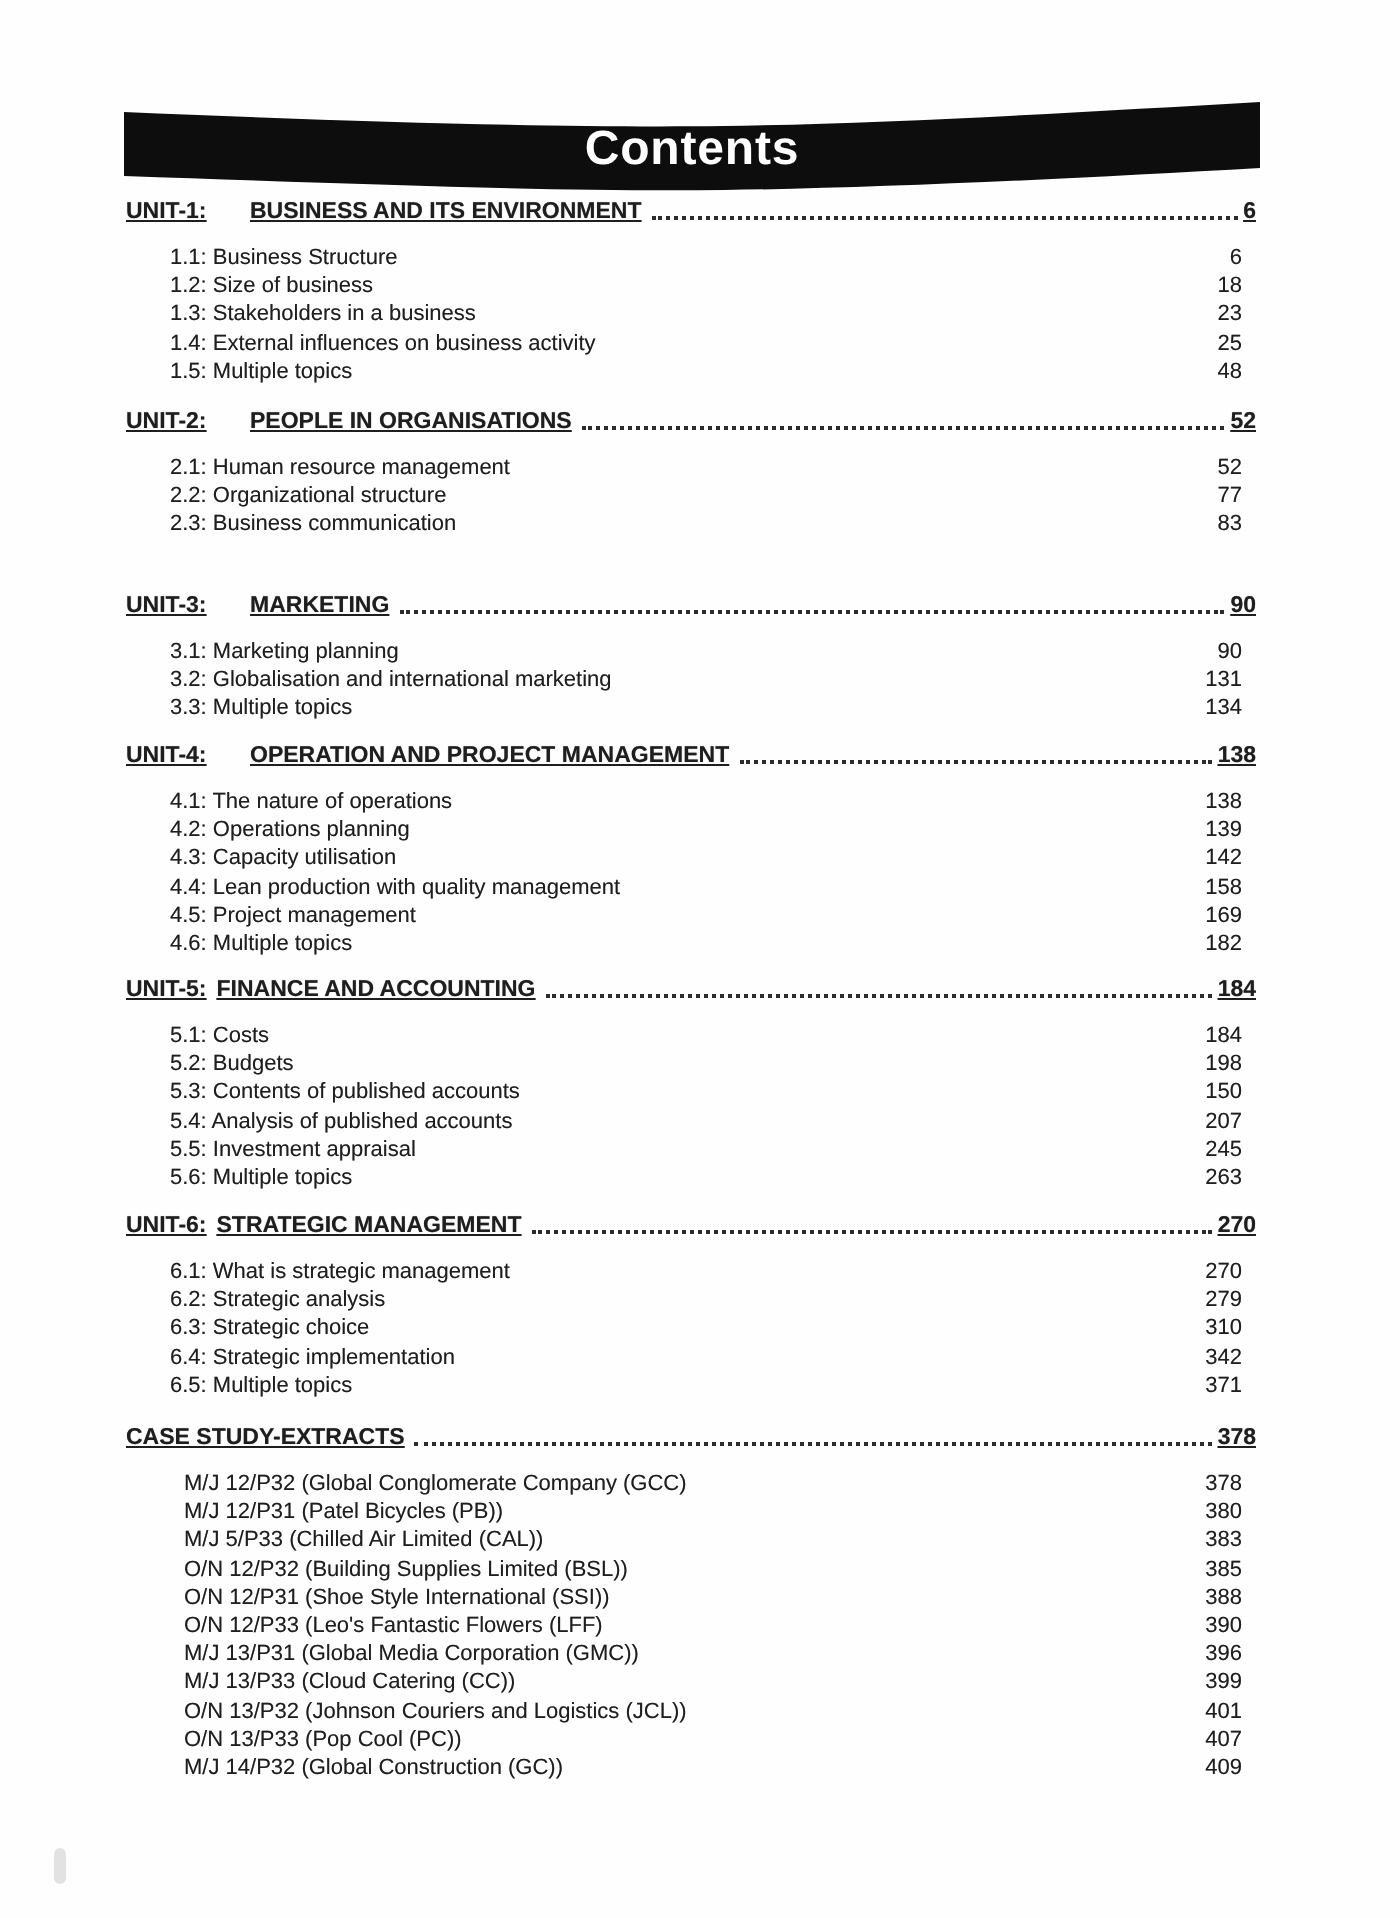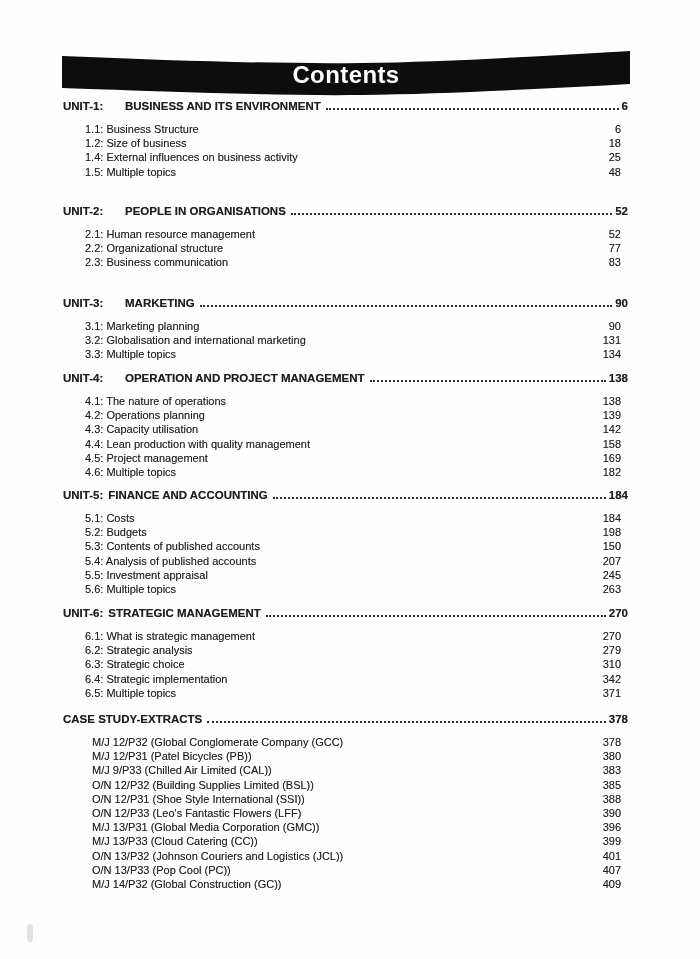--- a/index.html
+++ b/index.html
@@ -18,20 +18,21 @@
     text-align:center;color:#fff;
     font-size:24px;font-weight:700;letter-spacing:.4px;
     line-height:19px;
   }
   .unit{position:absolute;left:63px;width:565px;}
   .unit-header{
     display:flex;align-items:flex-end;
     font-weight:700;font-size:11.5px;line-height:14px;
     white-space:nowrap;
     text-shadow:0 0 .4px rgba(0,0,0,.5);
+    text-decoration:underline;
   }
   .unit-label.tab{width:62px;flex:none;}
   .unit-label.inline{margin-right:5px;}
   .dots{
     flex:1;height:0;
     border-bottom:2px dotted #2c2c2c;
     margin:0 3px 3px 5px;
   }
   .items{margin-top:9px;}
   .item{
@@ -71,20 +72,25 @@
         <span class="txt">1.1: Business Structure</span>
         <span class="sp"></span>
         <span class="pg">6</span>
       </div>
     <div class="item">
         <span class="txt">1.2: Size of business</span>
         <span class="sp"></span>
         <span class="pg">18</span>
       </div>
     <div class="item">
+        <span class="txt">1.3: Stakeholders in a business</span>
+        <span class="sp"></span>
+        <span class="pg">23</span>
+      </div>
+    <div class="item">
         <span class="txt">1.4: External influences on business activity</span>
         <span class="sp"></span>
         <span class="pg">25</span>
       </div>
     <div class="item">
         <span class="txt">1.5: Multiple topics</span>
         <span class="sp"></span>
         <span class="pg">48</span>
       </div>
   </div>
@@ -271,21 +277,21 @@
         <span class="txt">M/J 12/P32 (Global Conglomerate Company (GCC)</span>
         <span class="sp"></span>
         <span class="pg">378</span>
       </div>
     <div class="item">
         <span class="txt">M/J 12/P31 (Patel Bicycles (PB))</span>
         <span class="sp"></span>
         <span class="pg">380</span>
       </div>
     <div class="item">
-        <span class="txt">M/J 9/P33 (Chilled Air Limited (CAL))</span>
+        <span class="txt">M/J 5/P33 (Chilled Air Limited (CAL))</span>
         <span class="sp"></span>
         <span class="pg">383</span>
       </div>
     <div class="item">
         <span class="txt">O/N 12/P32 (Building Supplies Limited (BSL))</span>
         <span class="sp"></span>
         <span class="pg">385</span>
       </div>
     <div class="item">
         <span class="txt">O/N 12/P31 (Shoe Style International (SSI))</span>

